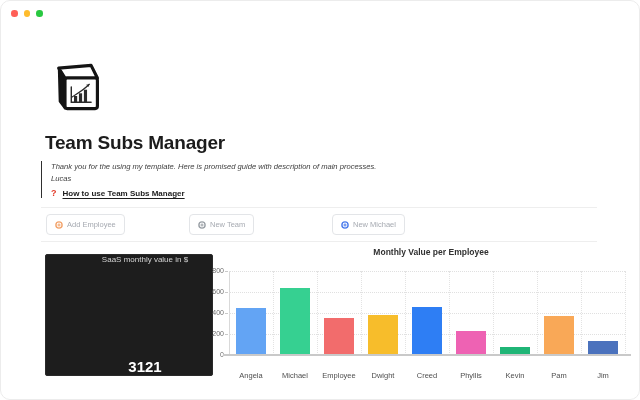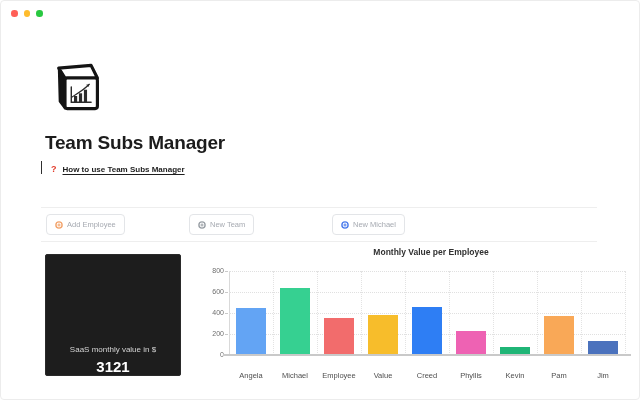--- a/index.html
+++ b/index.html
@@ -1,38 +1,38 @@
 <!DOCTYPE html>
 <html><head>
 <meta charset="utf-8">
 <style>
   html,body{margin:0;padding:0;background:#fff;}
   .window{position:relative;width:640px;height:400px;background:#fff;border:1px solid #ececec;
-    border-radius:4px;box-sizing:border-box;overflow:hidden;
+    border-radius:10px;box-sizing:border-box;overflow:hidden;
     font-family:"Liberation Sans","DejaVu Sans",sans-serif;color:#1d1d1d;}
   .traffic-lights{position:absolute;top:9px;left:10px;display:flex;gap:6px;}
   .tl-dot{width:6.5px;height:6.5px;border-radius:50%;display:inline-block;border:none;padding:0;}
   .logo{position:absolute;left:46px;top:59px;width:54px;height:54px;}
   .page-title{position:absolute;left:44px;top:131px;font-size:19px;font-weight:700;
     letter-spacing:-0.2px;color:#1c1c1c;}
   .callout{position:absolute;left:40px;top:160px;border-left:1.5px solid #2f2f2f;padding-left:9px;width:520px;}
   .callout .quote-line{font-style:italic;font-size:7.6px;color:#3d3d3d;line-height:12px;}
   .help-link-row{display:flex;align-items:center;gap:6px;margin-top:4px;}
   .q-icon{font-weight:800;font-size:9px;line-height:9px;}
   .help-link{font-size:8px;font-weight:700;color:#1d1d1d;text-decoration:underline;
     text-decoration-thickness:0.5px;text-underline-offset:1.5px;cursor:pointer;}
   .divider{position:absolute;left:40px;width:556px;height:1px;background:#eeeeee;}
   .d1{top:206px;} .d2{top:240px;}
   .actions-row{position:absolute;left:0;top:213px;width:640px;display:grid;
     grid-template-columns:repeat(4,143px);padding-left:45px;}
   .action-button{justify-self:start;display:inline-flex;align-items:center;gap:4px;height:21px;
     padding:0 8px;background:#fff;border:1px solid #e3e5e8;border-radius:4px;
     font-family:inherit;font-size:7.5px;color:#a6aab1;cursor:pointer;}
   .stat-card{position:absolute;left:44px;top:253px;width:134px;height:120px;border-radius:2px;
-    border:1px solid #2a2a2a;display:flex;flex-direction:column;align-items:center;justify-content:flex-end;}
+    border:1px solid #2a2a2a;display:flex;flex-direction:column;align-items:center;justify-content:space-between;padding-left:32px;}
   .stat-label{font-size:8px;color:#d4d4d4;margin-bottom:4px;}
   .stat-value{font-size:15px;font-weight:700;color:#ffffff;}
   .chart{position:absolute;left:212px;top:246px;width:420px;height:134px;}
   .chart-title{text-align:center;padding-left:16px;font-size:8.5px;font-weight:700;color:#303030;}
   .y-axis-line{position:absolute;left:16px;top:24px;width:1px;height:84px;background:#d9d9d9;}
   .baseline{position:absolute;left:10px;top:107px;width:408px;height:2px;background:#c9c9c9;}
   .gridline-h{position:absolute;height:0;border-top:1px dotted #e0e0e0;width:396px;}
   .gridline-v{position:absolute;width:0;border-left:1px dotted #e3e3e3;height:84px;top:0;}
   .y-tick-label{position:absolute;width:13px;text-align:right;font-size:7px;color:#6d6d6d;line-height:8px;}
   .y-tick-mark{position:absolute;width:3px;height:1px;background:#c9c9c9;left:12px;}
@@ -63,20 +63,22 @@
       <rect x="35.5" y="36" width="3.5" height="10" fill="#2b2b2b"></rect>
       <rect x="41" y="32" width="3.5" height="14" fill="#2b2b2b"></rect>
       <path d="M28 40 C34 36 40 33 47 26" fill="none" stroke="#2b2b2b" stroke-width="1.4" stroke-linecap="round"></path>
       <path d="M47 26 L43.5 26.5 L46 29 Z" fill="#2b2b2b"></path>
     </svg>
   </div>
 
   <div class="page-title">Team Subs Manager</div>
 
   <div class="callout">
+    <div class="quote-line">Thank you for the using my template. Here is promised guide with description of main processes.</div>
+    <div class="quote-line">Lucas</div>
     <div class="help-link-row">
       <span class="q-icon" style="color: rgb(226, 59, 42);">?</span>
       <span class="help-link">How to use Team Subs Manager</span>
     </div>
   </div>
 
   <div class="divider d1"></div>
 
   <div class="actions-row">
       <button class="action-button">
@@ -164,21 +166,21 @@
         </div>
         <div class="bar-slot">
           <div class="bar" title="Jim: 135" style="height: 16.875%; background: rgb(75, 114, 189);"></div>
         </div>
       </div>
     <div class="baseline"></div>
     <div class="x-labels" id="x-labels">
         <div class="x-label">Angela</div>
         <div class="x-label">Michael</div>
         <div class="x-label">Employee</div>
-        <div class="x-label">Value</div>
+        <div class="x-label">Dwight</div>
         <div class="x-label">Creed</div>
         <div class="x-label">Phyllis</div>
         <div class="x-label">Kevin</div>
         <div class="x-label">Pam</div>
         <div class="x-label">Jim</div>
       </div>
   </div>
 
 </div>
 

